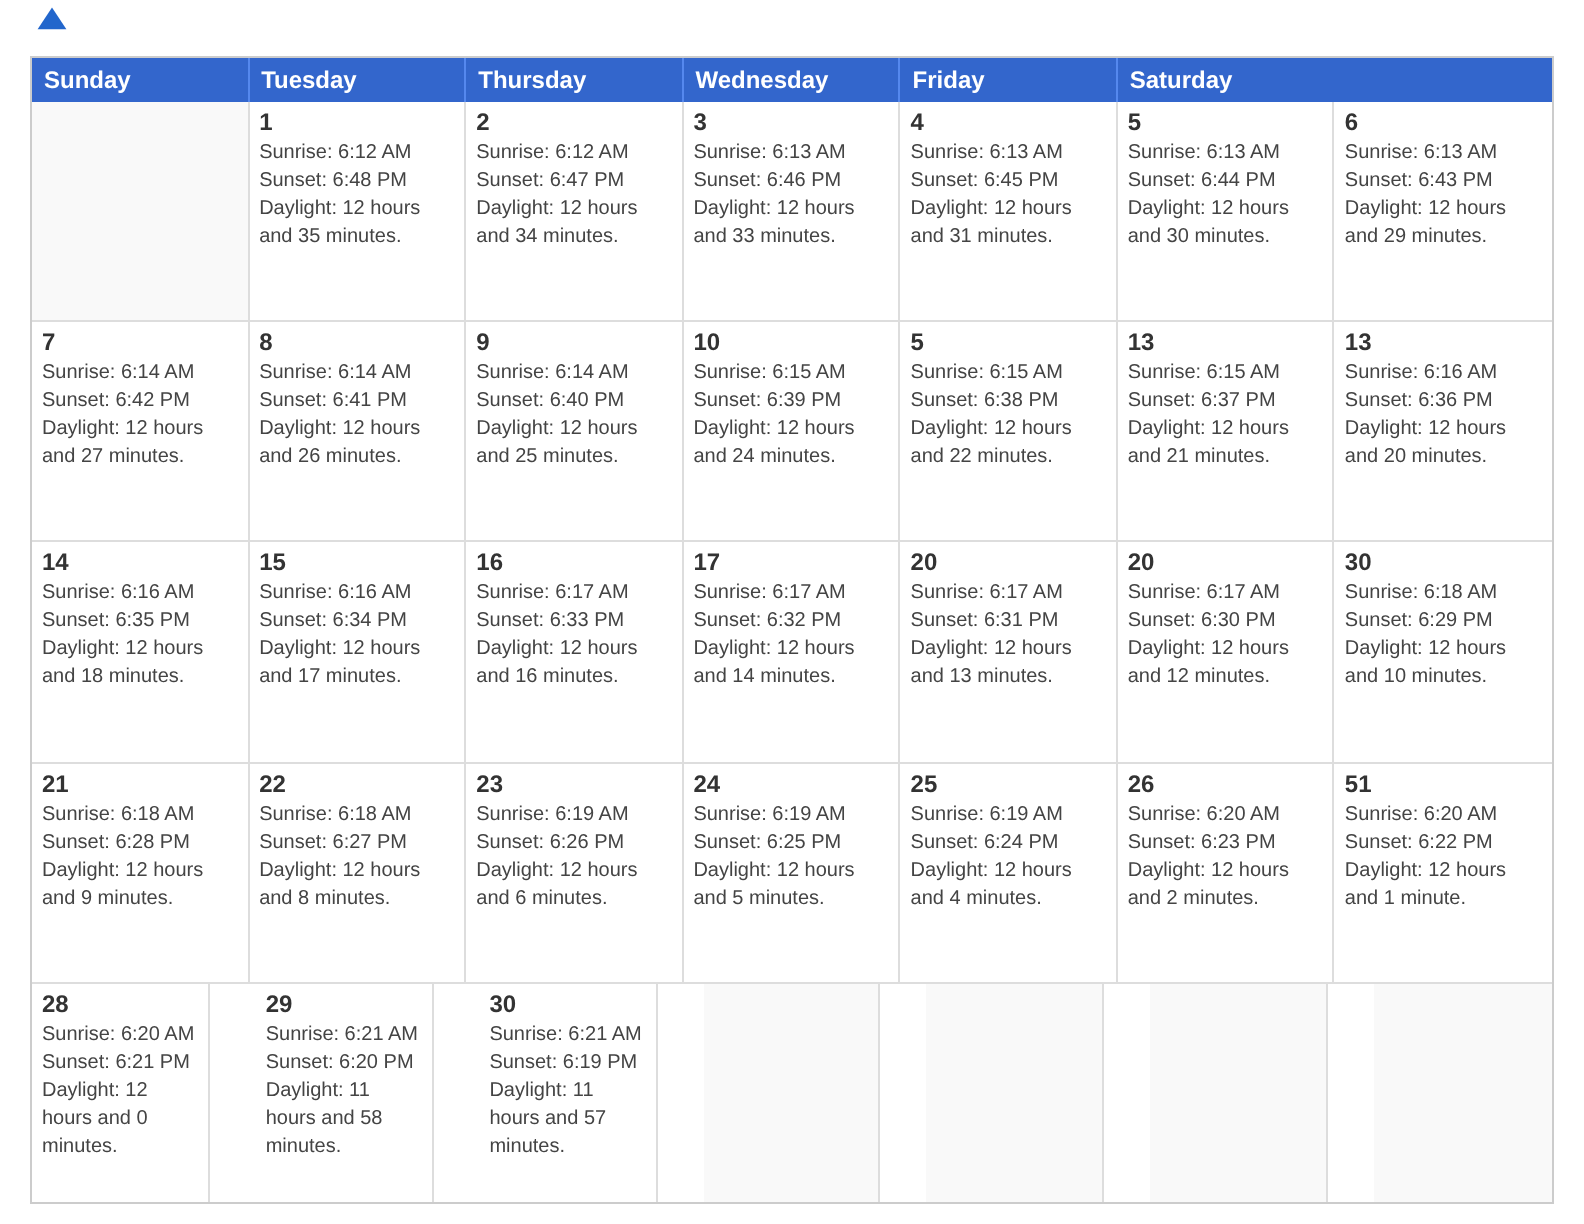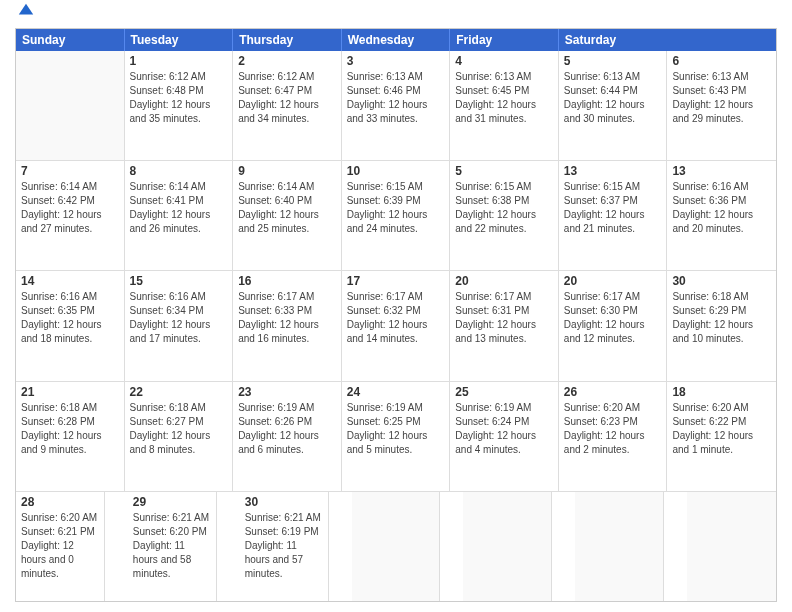--- a/index.html
+++ b/index.html
@@ -297,21 +297,21 @@
 Sunset: 6:24 PM
 Daylight: 12 hours and 4 minutes.</div>
           </div>
           <div class="cal-cell">
             <div class="day-num">26</div>
             <div class="cell-text" style="white-space: pre-line;">Sunrise: 6:20 AM
 Sunset: 6:23 PM
 Daylight: 12 hours and 2 minutes.</div>
           </div>
           <div class="cal-cell">
-            <div class="day-num">18</div>
+            <div class="day-num">51</div>
             <div class="cell-text" style="white-space: pre-line;">Sunrise: 6:20 AM
 Sunset: 6:22 PM
 Daylight: 12 hours and 1 minute.</div>
           </div>
         </div>
         <div class="cal-row">
           <div class="cal-cell">
             <div class="day-num">28</div>
             <div class="cell-text" style="white-space: pre-line;">Sunrise: 6:20 AM
 Sunset: 6:21 PM

